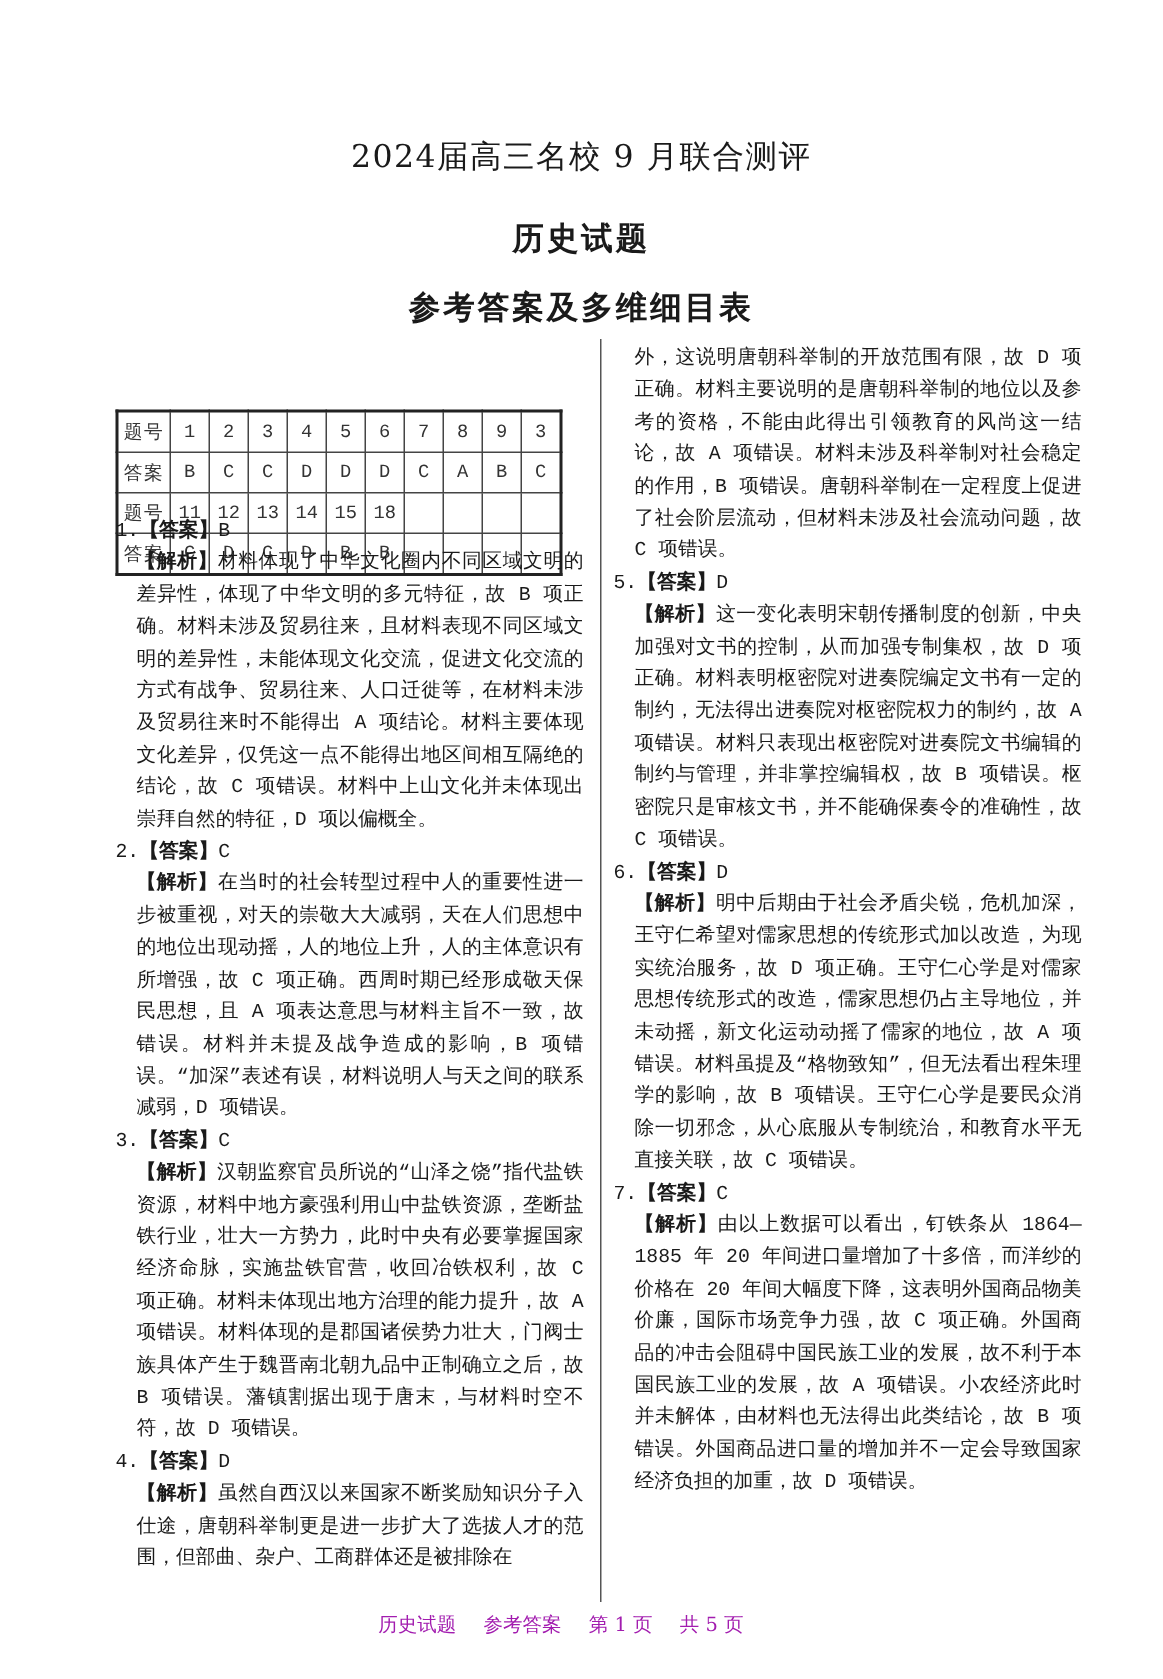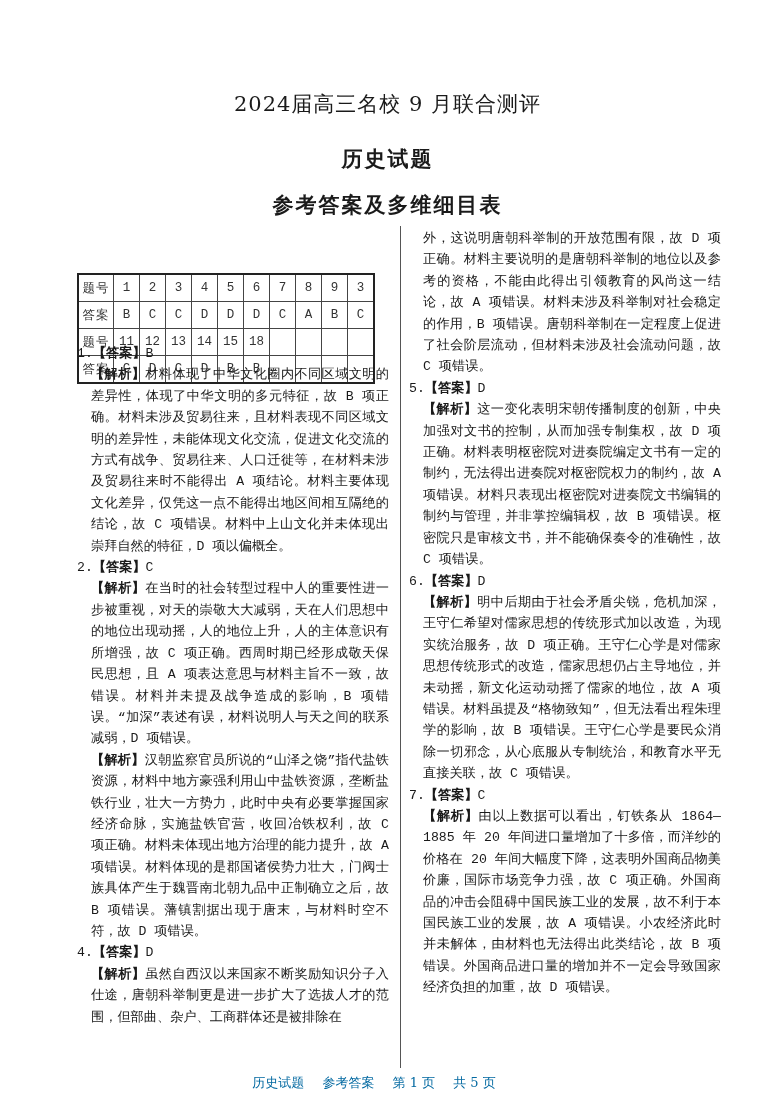--- a/index.html
+++ b/index.html
@@ -50,21 +50,21 @@
 
     .q { margin: 0; }
     .ans-line { margin: 0; white-space: nowrap; }
     .num { display: inline-block; }
     .ana { margin: 0 0 0 14px; }
     .bracket { font-weight: bold; }
     .cont { margin: 0 0 0 14px; }
 
     .footer {
       position: absolute; top: 1074px; left: 0; width: 748px; text-align: center;
-      font-size: 13px; word-spacing: 0; color: #0369a1;
+      font-size: 13px; word-spacing: 0; color: #a21caf;
     }
     .footer span { margin: 0 7px; }
   </style>
 </head>
 <body>
 
 <div>
   <div class="title-main">2024届高三名校 9 月联合测评</div>
   <div class="title-sub t1">历史试题</div>
   <div class="title-sub t2">参考答案及多维细目表</div>
@@ -132,20 +132,21 @@
 <div class="col col-left" id="left-col">
     <div class="q">
       <p class="ans-line"><span class="num">1.</span><span class="bracket">【答案】</span><span>B</span></p>
       <p class="ana"><span class="bracket">【解析】</span><span>材料体现了中华文化圈内不同区域文明的差异性，体现了中华文明的多元特征，故 B 项正确。材料未涉及贸易往来，且材料表现不同区域文明的差异性，未能体现文化交流，促进文化交流的方式有战争、贸易往来、人口迁徙等，在材料未涉及贸易往来时不能得出 A 项结论。材料主要体现文化差异，仅凭这一点不能得出地区间相互隔绝的结论，故 C 项错误。材料中上山文化并未体现出崇拜自然的特征，D 项以偏概全。</span></p>
     </div>
     <div class="q">
       <p class="ans-line"><span class="num">2.</span><span class="bracket">【答案】</span><span>C</span></p>
       <p class="ana"><span class="bracket">【解析】</span><span>在当时的社会转型过程中人的重要性进一步被重视，对天的崇敬大大减弱，天在人们思想中的地位出现动摇，人的地位上升，人的主体意识有所增强，故 C 项正确。西周时期已经形成敬天保民思想，且 A 项表达意思与材料主旨不一致，故错误。材料并未提及战争造成的影响，B 项错误。“加深”表述有误，材料说明人与天之间的联系减弱，D 项错误。</span></p>
     </div>
     <div class="q">
+      <p class="ans-line"><span class="num">3.</span><span class="bracket">【答案】</span><span>C</span></p>
       <p class="ana"><span class="bracket">【解析】</span><span>汉朝监察官员所说的“山泽之饶”指代盐铁资源，材料中地方豪强利用山中盐铁资源，垄断盐铁行业，壮大一方势力，此时中央有必要掌握国家经济命脉，实施盐铁官营，收回冶铁权利，故 C 项正确。材料未体现出地方治理的能力提升，故 A 项错误。材料体现的是郡国诸侯势力壮大，门阀士族具体产生于魏晋南北朝九品中正制确立之后，故 B 项错误。藩镇割据出现于唐末，与材料时空不符，故 D 项错误。</span></p>
     </div>
     <div class="q">
       <p class="ans-line"><span class="num">4.</span><span class="bracket">【答案】</span><span>D</span></p>
       <p class="ana"><span class="bracket">【解析】</span><span>虽然自西汉以来国家不断奖励知识分子入仕途，唐朝科举制更是进一步扩大了选拔人才的范围，但部曲、杂户、工商群体还是被排除在</span></p>
     </div>
   </div>
 <div class="col col-right">
   <p class="cont">外，这说明唐朝科举制的开放范围有限，故 D 项正确。材料主要说明的是唐朝科举制的地位以及参考的资格，不能由此得出引领教育的风尚这一结论，故 A 项错误。材料未涉及科举制对社会稳定的作用，B 项错误。唐朝科举制在一定程度上促进了社会阶层流动，但材料未涉及社会流动问题，故 C 项错误。</p>
   <div id="right-col">

